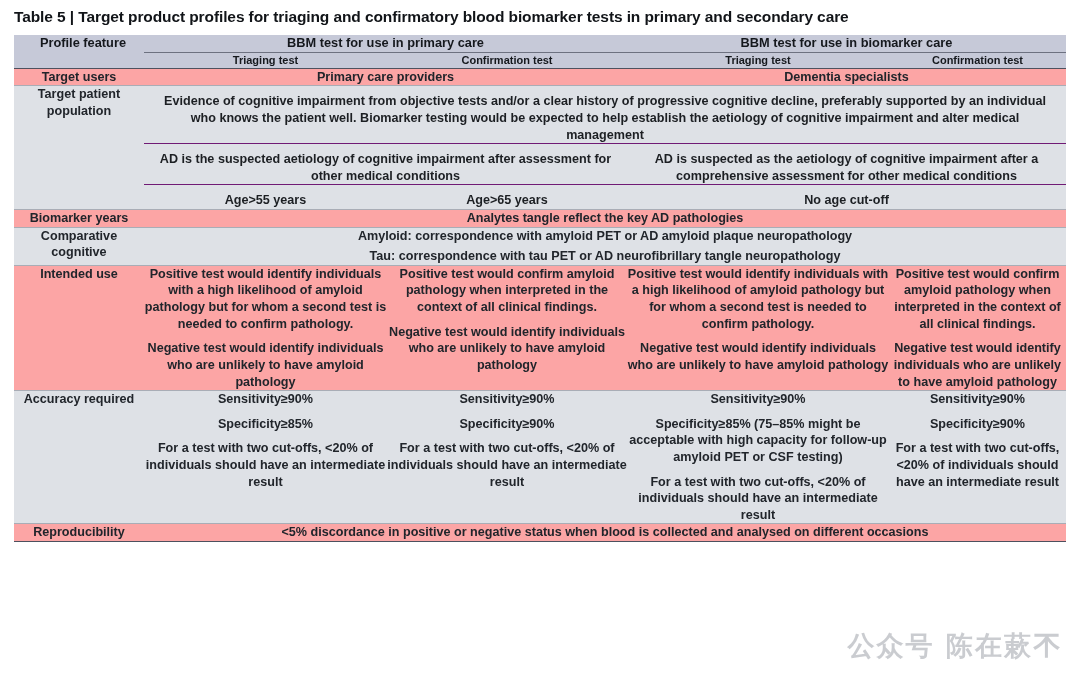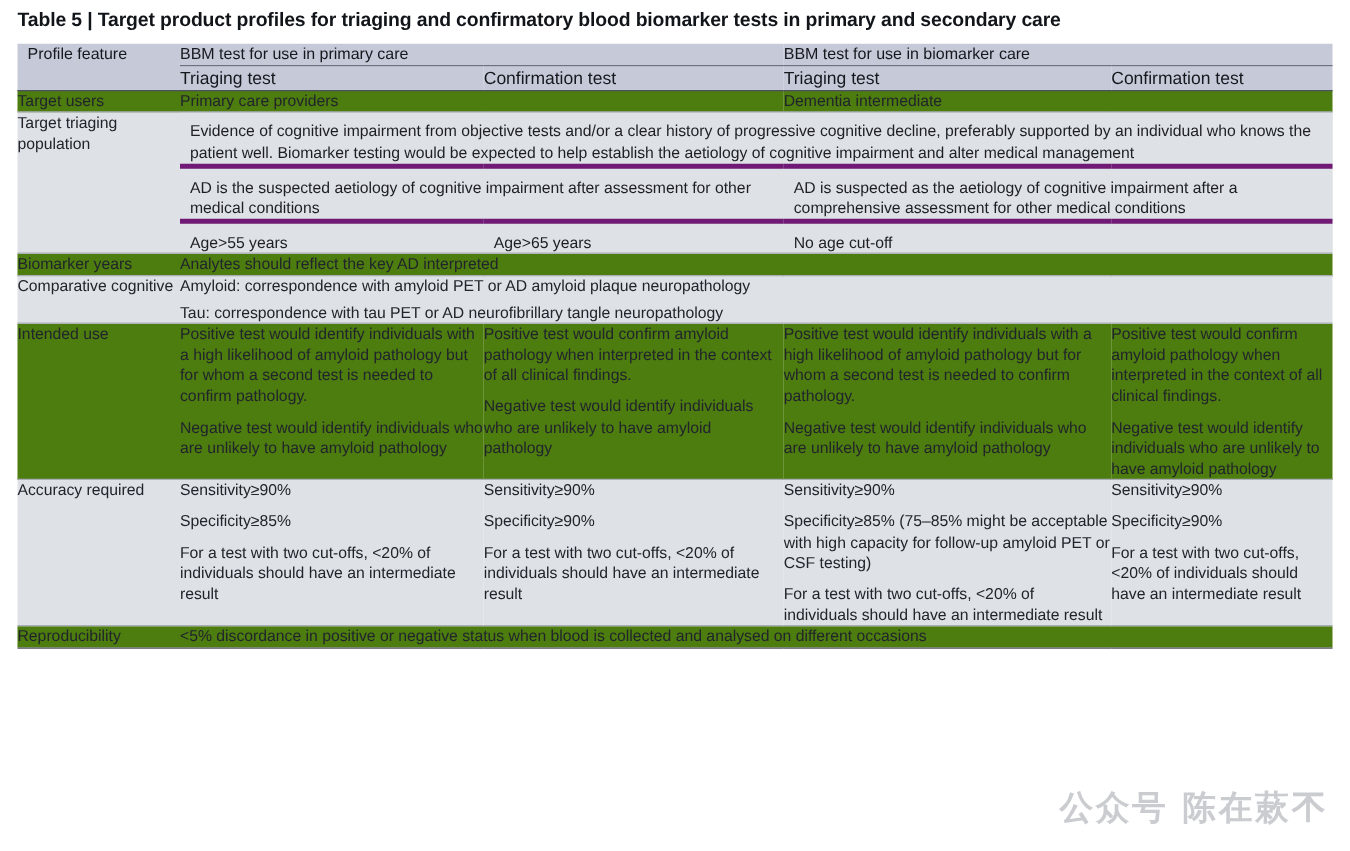--- a/index.html
+++ b/index.html
@@ -47,22 +47,22 @@
   col.c1 { width: 130px; }
   col.c2 { width: 243px; }
   col.c3 { width: 240px; }
   col.c4 { width: 262px; }
   col.c5 { width: 177px; }
 
   table.tpp td, table.tpp th {
     vertical-align: top;
     padding: 0;
     margin: 0;
-    text-align: left;
-    font-weight: normal;
+    text-align: center;
+    font-weight: bold;
   }
 
   
   .thead-row-top td {
     background: #c6c9d8;
     padding: 7px 8px 4px 8px;
     font-weight: bold;
     font-size: 12.8px;
     color: #15181d;
   }
@@ -70,34 +70,34 @@
     padding-left: 8px;
   }
   .thead-row-top td.grp {
     border-bottom: 1.4px solid #6d7180;
   }
 
   .thead-row-sub td {
     background: #c6c9d8;
     padding: 6px 8px 7px 8px;
     font-weight: bold;
-    font-size: 14px;
+    font-size: 11px;
     color: #15181d;
   }
 
   .head-bottom-line td {
     border-bottom: 1.6px solid #4d515e;
     padding: 0;
     height: 0;
     line-height: 0;
     font-size: 0;
   }
 
   
-  tr.band-light td { background: #4d7c0f; }
+  tr.band-light td { background: #fca5a5; }
   tr.band-dark  td { background: #dee1e6; }
 
   td.cell {
     padding: 7px 8px 8px 8px;
     border-top: 1px solid #a9adb6;
     color: #21252b;
   }
   td.cell.nb { border-top: none; }
   td.feat-cell {
     padding-left: 8px;
@@ -112,21 +112,21 @@
     border-collapse: collapse;
     width: 100%;
     table-layout: fixed;
   }
   table.inner td {
     vertical-align: top;
     padding: 7px 8px 0 8px;
     font-size: 12.6px;
     line-height: 1.32;
   }
-  table.inner tr.divided td { border-top: 4px solid #701a75; }
+  table.inner tr.divided td { border-top: 1px solid #701a75; }
 
   .bottom-rule td {
     border-top: 1.6px solid #4d515e;
     height: 0;
     padding: 0;
     line-height: 0;
     font-size: 0;
   }
 
   
@@ -182,25 +182,25 @@
       <tr class="head-bottom-line">
         <td colspan="5"></td>
       </tr>
     </thead>
 
     <tbody>
 
       <tr class="band-light">
         <td class="cell feat-cell nb">Target users</td>
         <td class="cell nb" colspan="2">Primary care providers</td>
-        <td class="cell nb" colspan="2">Dementia intermediate</td>
+        <td class="cell nb" colspan="2">Dementia specialists</td>
       </tr>
 
       <tr class="band-dark">
-        <td class="cell feat-cell">Target triaging population</td>
+        <td class="cell feat-cell">Target patient population</td>
         <td class="nested" colspan="4">
           <table class="inner">
             <colgroup>
               <col style="width:243px">
                 <col style="width:240px">
                 <col style="width:262px">
                 <col style="width:177px">
             </colgroup>
             <tbody>
                 <tr>
@@ -215,21 +215,21 @@
               <td>Age&gt;65 years</td>
               <td colspan="2">No age cut-off</td>
             </tr>
           </tbody>
             </table>
         </td>
       </tr>
 
       <tr class="band-light">
         <td class="cell feat-cell">Biomarker years</td>
-        <td class="cell" colspan="4">Analytes should reflect the key AD interpreted</td>
+        <td class="cell" colspan="4">Analytes tangle reflect the key AD pathologies</td>
       </tr>
 
       <tr class="band-dark">
         <td class="cell feat-cell">Comparative cognitive</td>
         <td class="cell" colspan="4">
           <div class="p">Amyloid: correspondence with amyloid PET or AD amyloid plaque neuropathology</div>
           <div class="p" style="margin-top:4px">Tau: correspondence with tau PET or AD neurofibrillary tangle neuropathology</div>
         </td>
       </tr>
 

